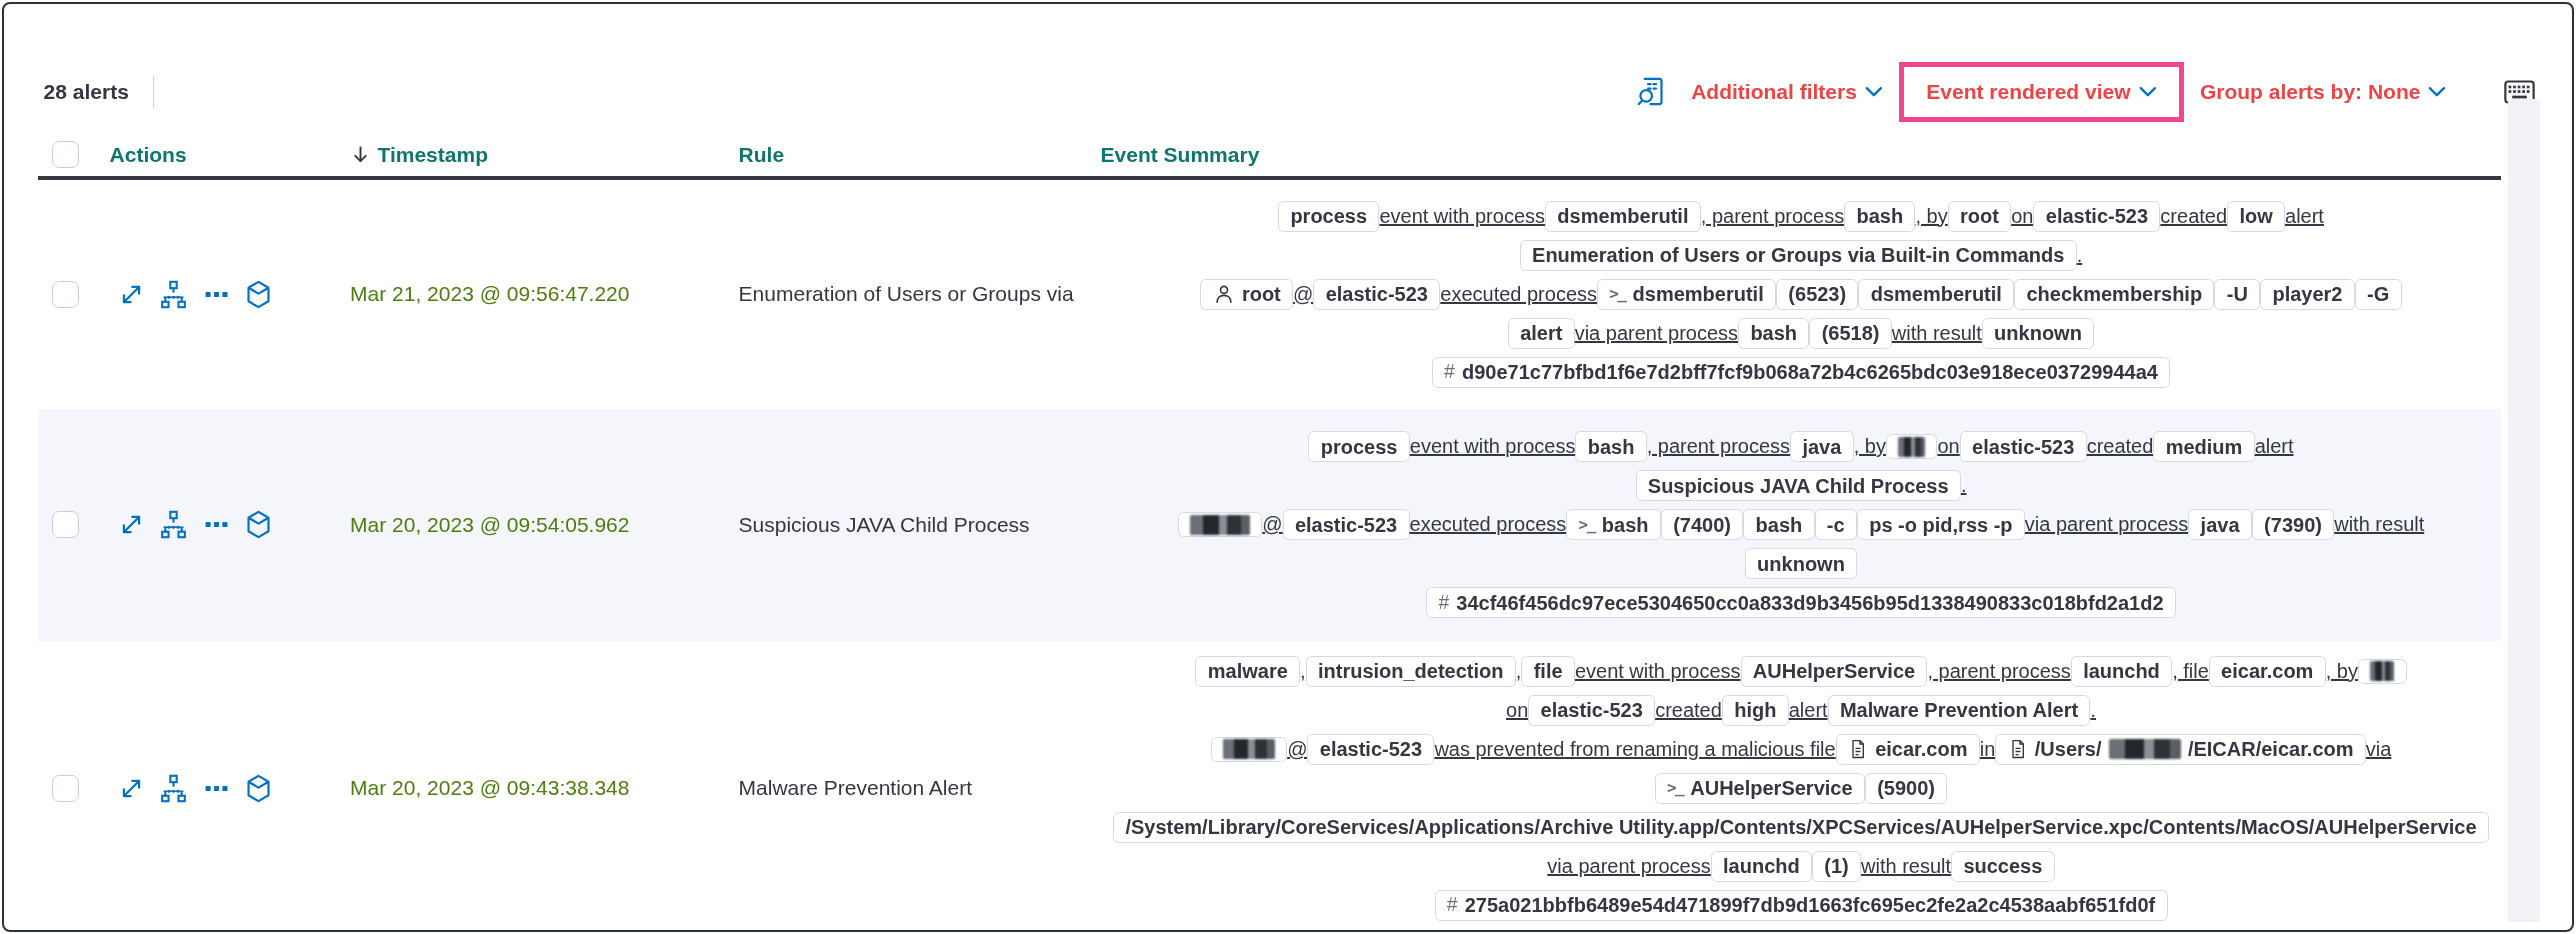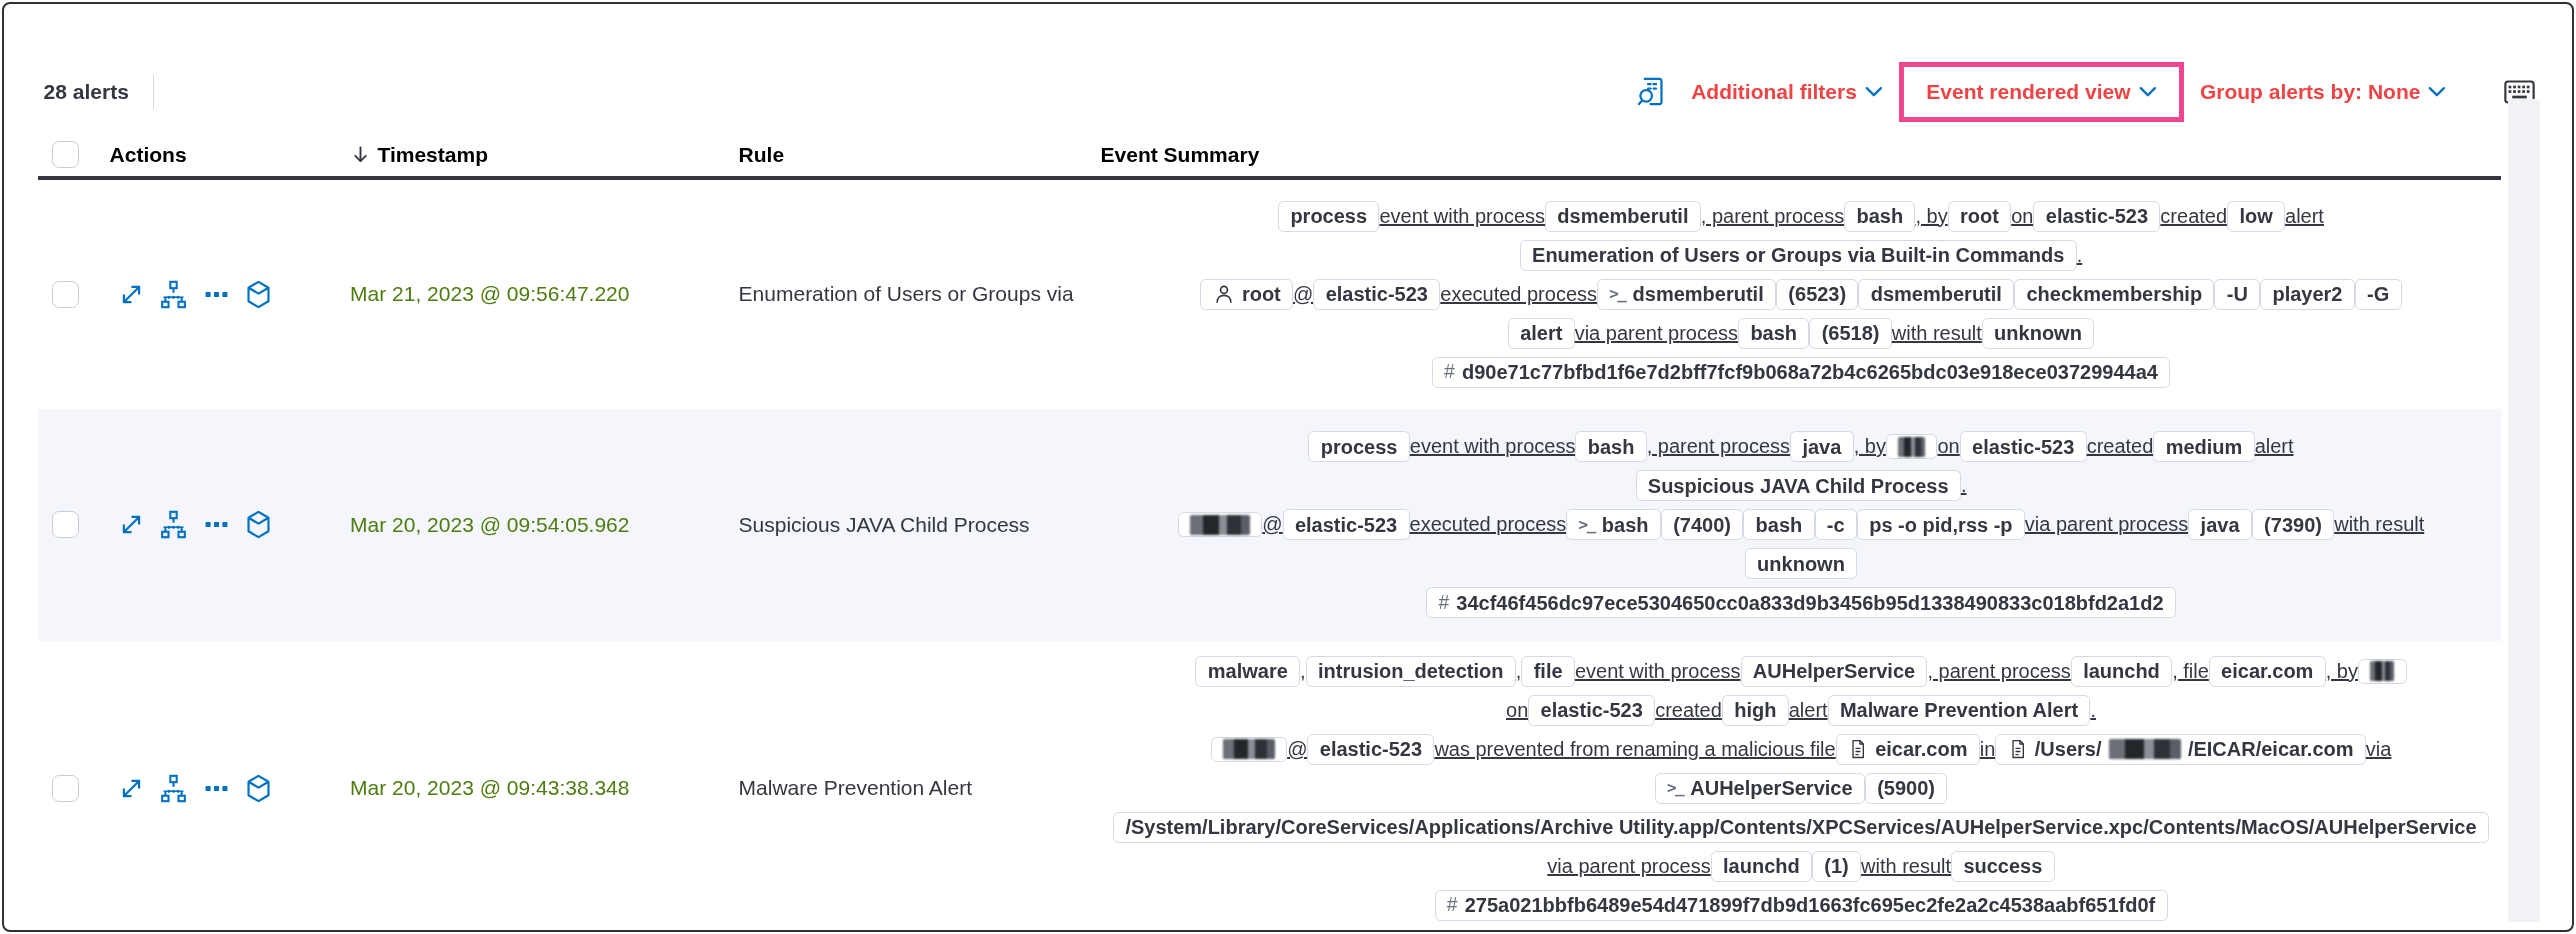--- a/index.html
+++ b/index.html
@@ -15,21 +15,21 @@
           color:#ef4444;font-family:inherit;font-size:21px;font-weight:600;padding:0 11.3px;justify-content:space-between;}
   .tb-btn .chev{color:#0071c2;display:inline-flex;}
   .inspect-wrap{display:inline-flex;margin-right:13px;}
   .pink-box{display:inline-flex;align-items:center;border:5.6px solid #f0468f;border-radius:0;
             padding:13px 11.3px;margin:-13px 4.8px;background:transparent;}
   .kbd-wrap{display:inline-flex;margin-left:47px;}
 
   
   .grid{display:grid;grid-template-columns:72px 226px 395px 346px 1fr;margin:0 71px 0 34px;}
   .thead{height:42px;align-items:center;border-bottom:4px solid #343741;}
-  .th{font-size:21px;font-weight:700;color:#000000;display:flex;align-items:center;gap:6.4px;}
+  .th{font-size:21px;font-weight:700;color:#0f766e;display:flex;align-items:center;gap:6.4px;}
   .th.ts{padding-left:14.5px;}
   .th.rule{padding-left:8px;}
   .th.summary{padding-left:24px;}
   .cell-check{padding-left:14.5px;display:flex;align-items:center;}
   .checkbox{width:27px;height:27px;border:1.6px solid #c6ccd9;border-radius:7.2px;background:#fff;box-sizing:border-box;}
 
   .row{align-items:center;}
   .row.shaded{background:#f4f6fb;}
   .cell{display:flex;align-items:center;}
   .actions{gap:14.5px;padding-left:8px;}

